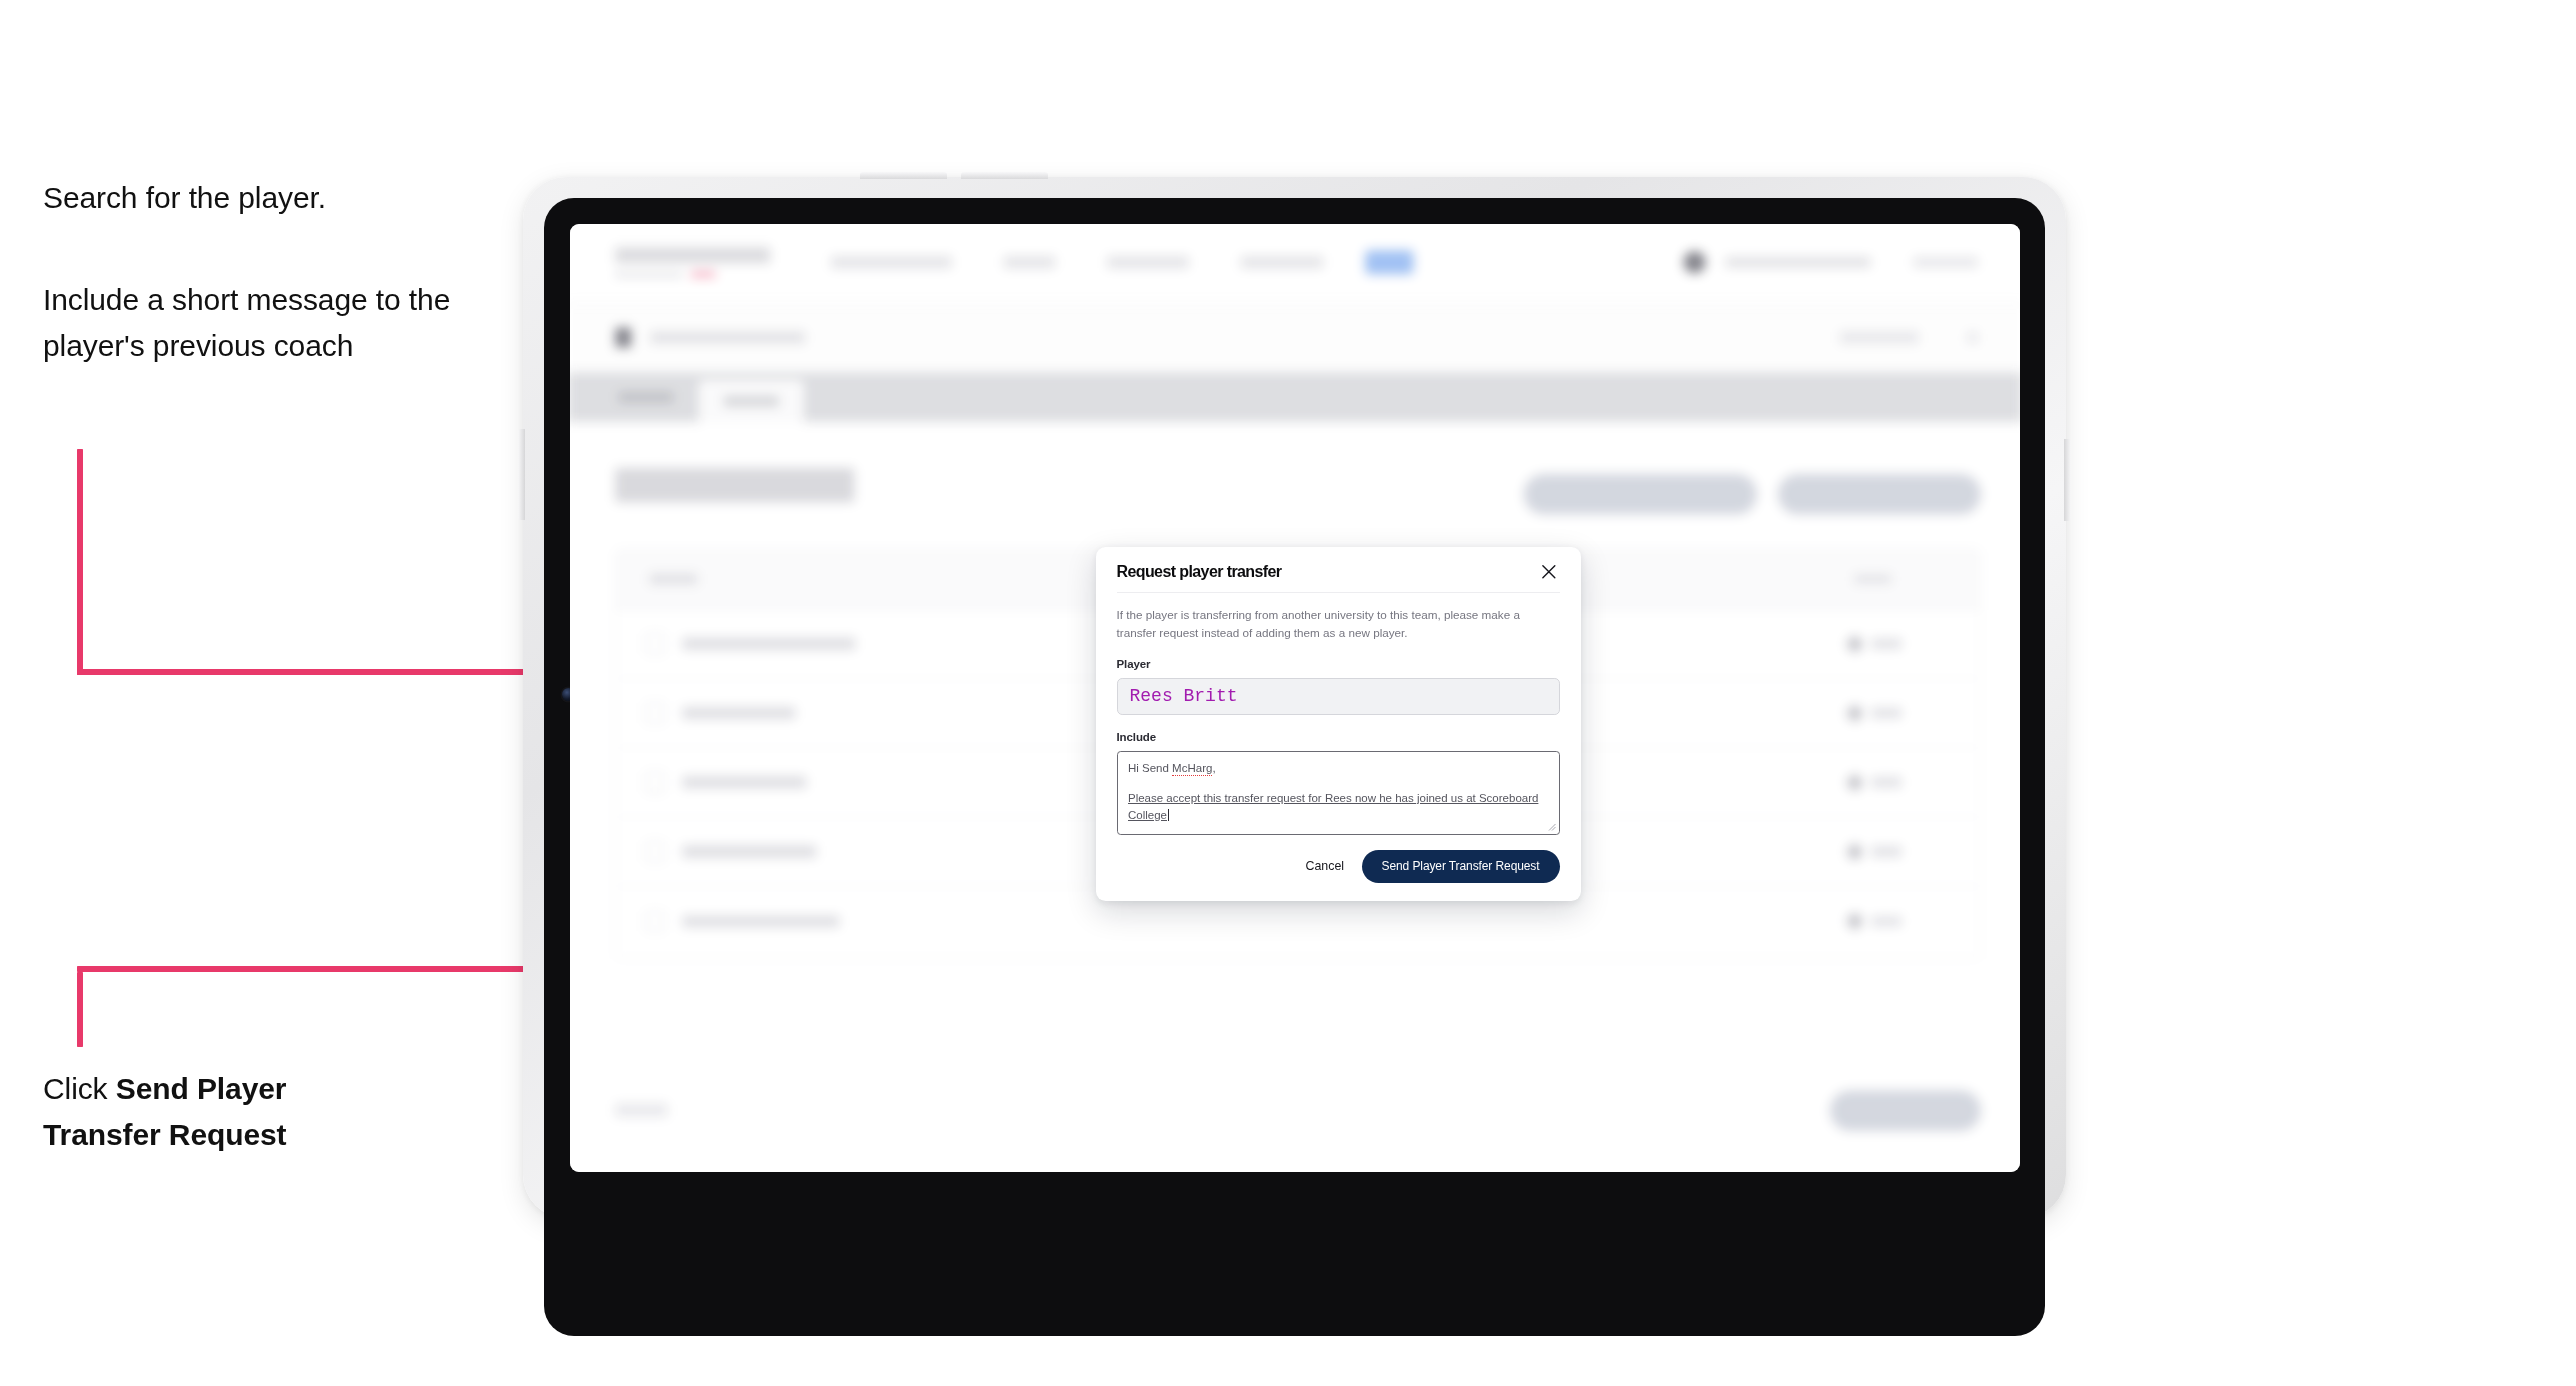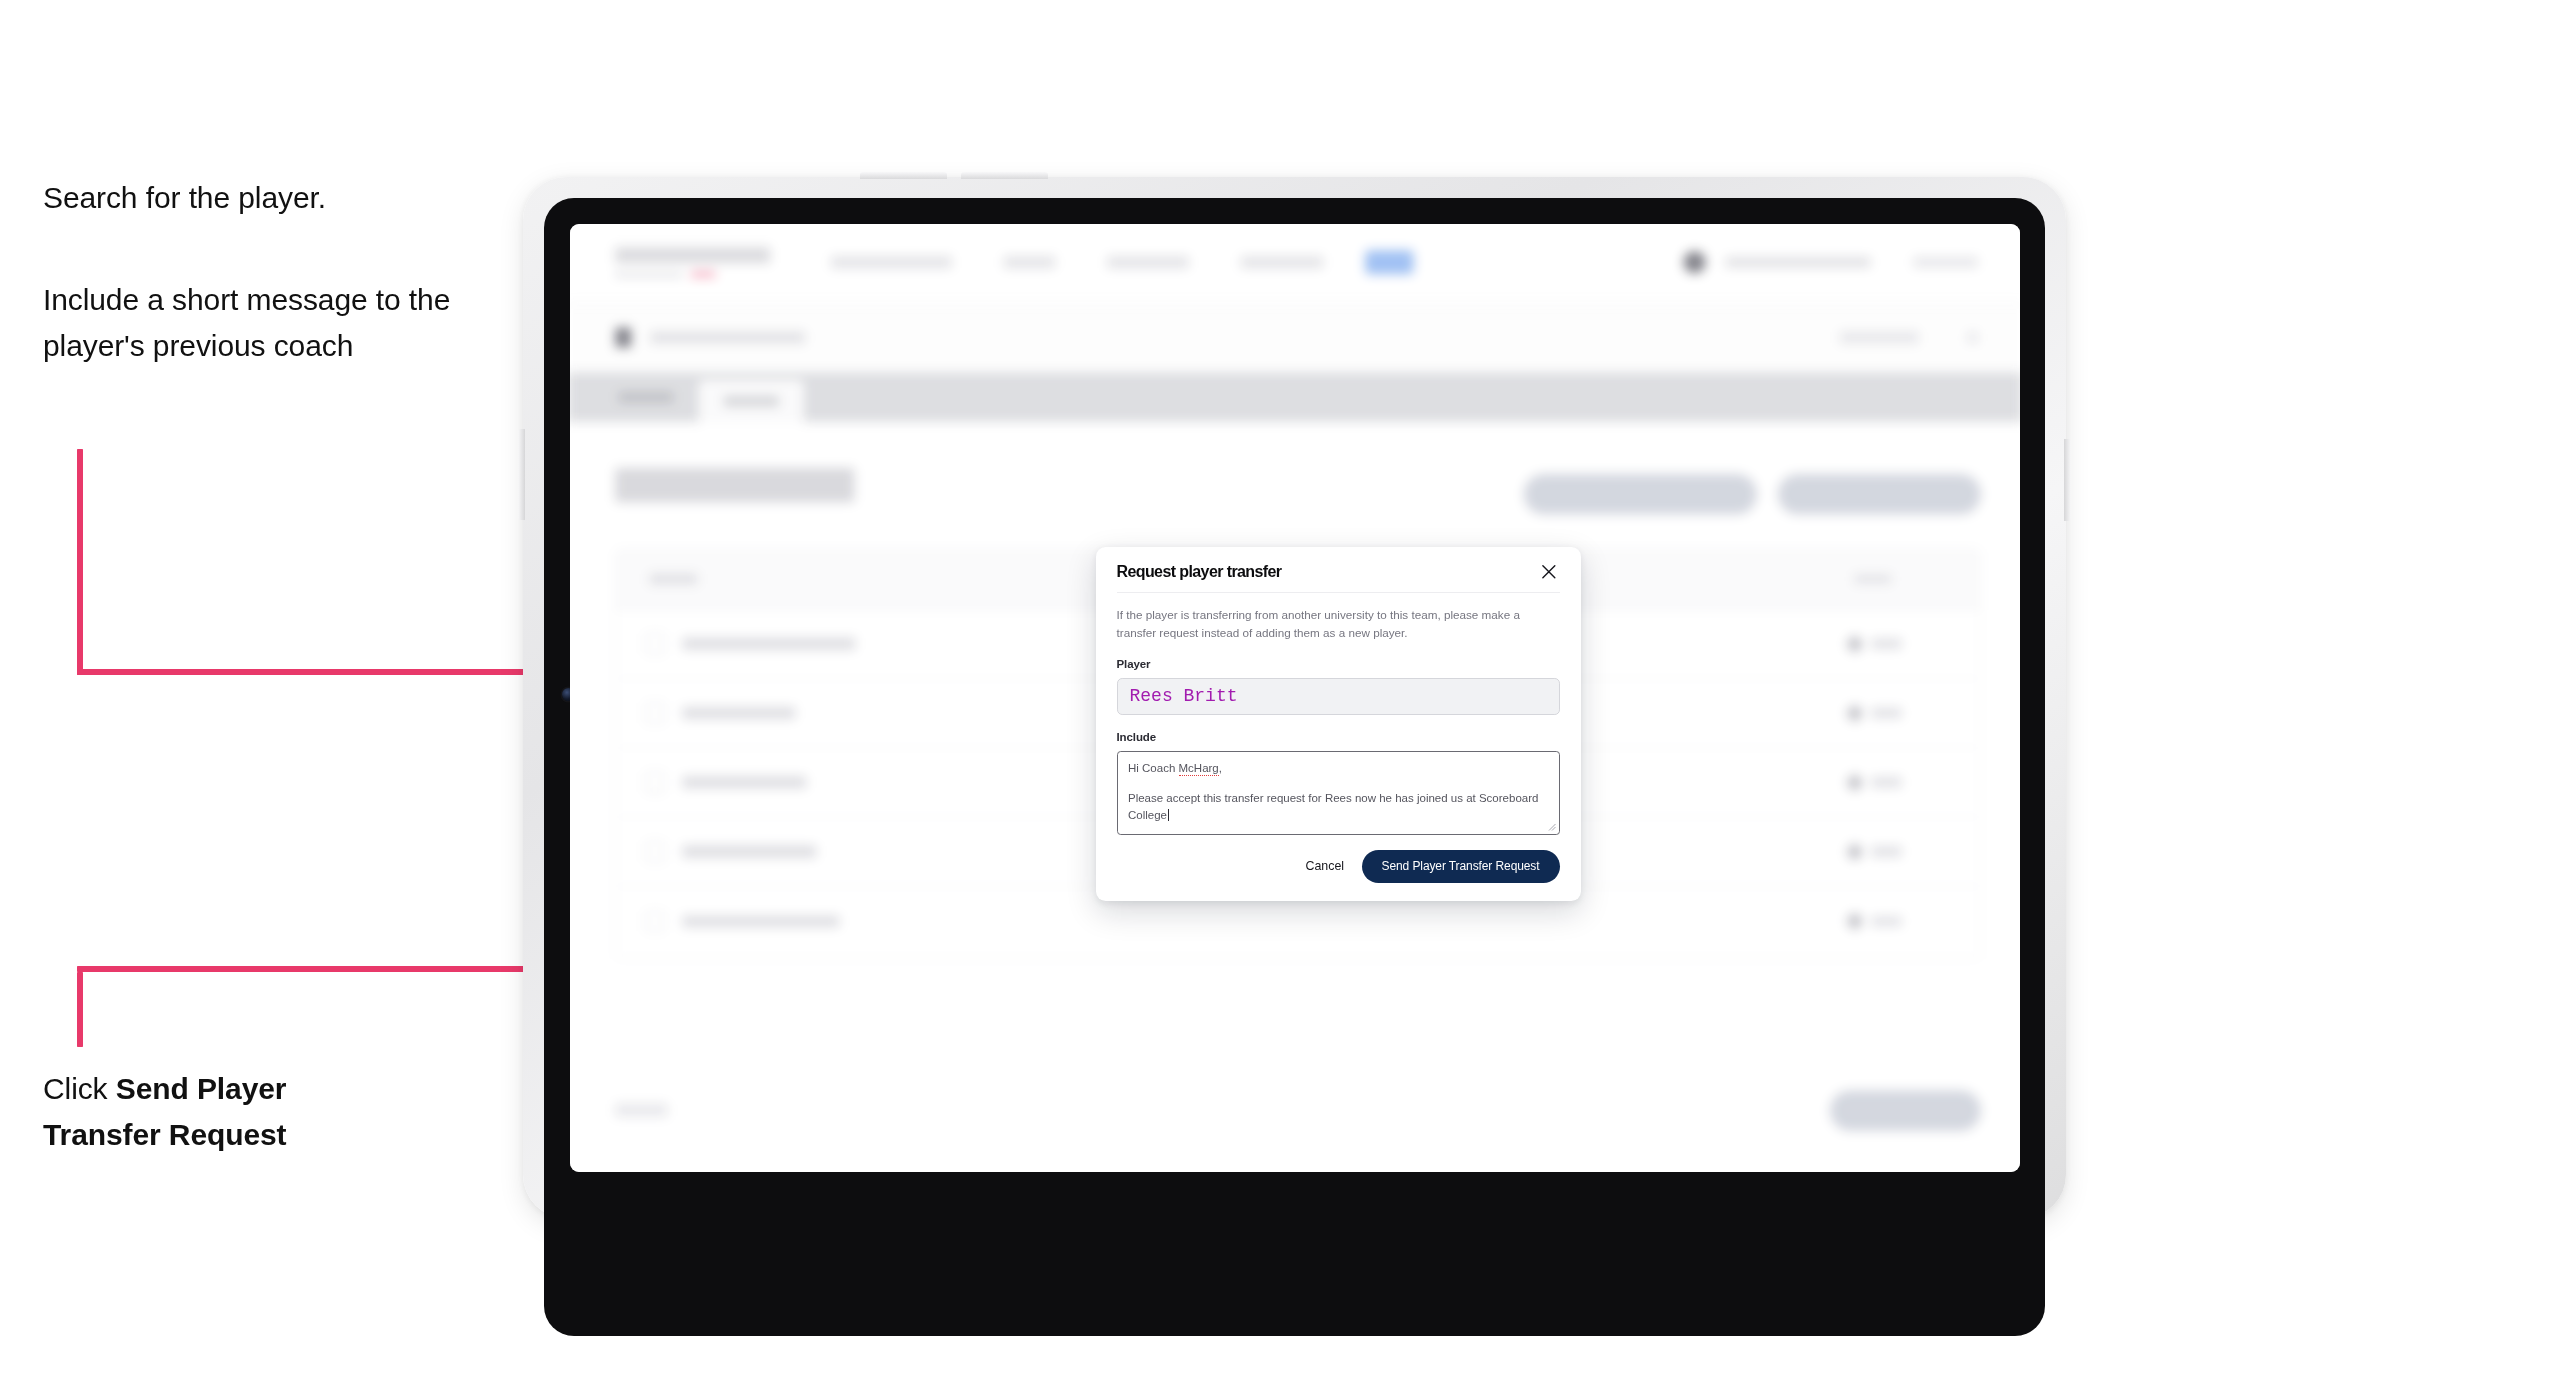--- a/index.html
+++ b/index.html
@@ -348,21 +348,21 @@
     font-size: 11.5px;
     line-height: 1.42;
     color: #55555e;
     overflow: hidden;
   }
   #msg-line-1 { white-space: nowrap; }
   #msg-spell {
     border-bottom: 1.5px dotted #e23b3b;
     padding-bottom: 0.7px;
   }
-  #msg-line-2 { margin-top: 14.2px; }
+  #msg-line-2 { margin-top: 14.2px; text-decoration: underline; }
   #msg-caret {
     display: inline-block;
     width: 1.1px; height: 12px;
     background: #2b2b33;
     vertical-align: -2.2px;
     margin-left: 0.7px;
   }
   #resize-grip {
     position: absolute; right: 2.2px; bottom: 2.2px;
     width: 9px; height: 9px;
@@ -546,21 +546,21 @@
 
           <div id="modal-desc">If the player is transferring from another university to this team, please make a transfer request instead of adding them as a new player.</div>
 
           <div class="field-label">Player</div>
 
           <div id="player-input">Rees Britt</div>
 
           <div class="field-label">Include</div>
 
           <div id="message-input">
-            <div id="msg-line-1"><span>Hi Coach </span><span id="msg-spell">McHarg</span><span>,</span></div>
+            <div id="msg-line-1"><span>Hi Send </span><span id="msg-spell">McHarg</span><span>,</span></div>
             <div id="msg-line-2"><span>Please accept this transfer request for Rees now he has joined us at Scoreboard College</span><span id="msg-caret"></span></div>
             <svg id="resize-grip" viewBox="0 0 12 12">
               <path d="M11 3 L3 11 M11 7 L7 11" stroke="#8b8b94" stroke-width="1" stroke-linecap="round"></path>
             </svg>
           </div>
 
           <div id="modal-actions">
             <button id="cancel-button">Cancel</button>
             <button id="send-button">Send Player Transfer Request</button>
           </div>

